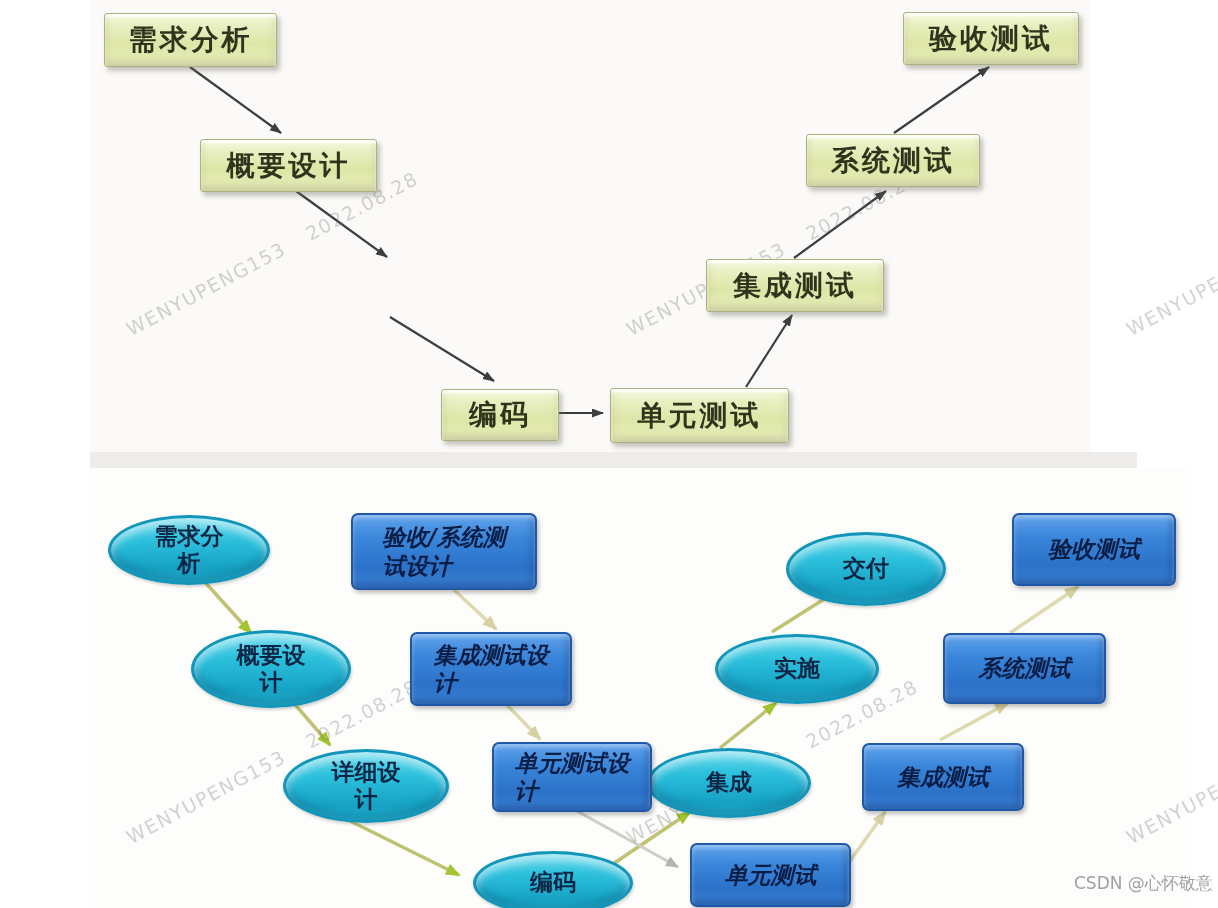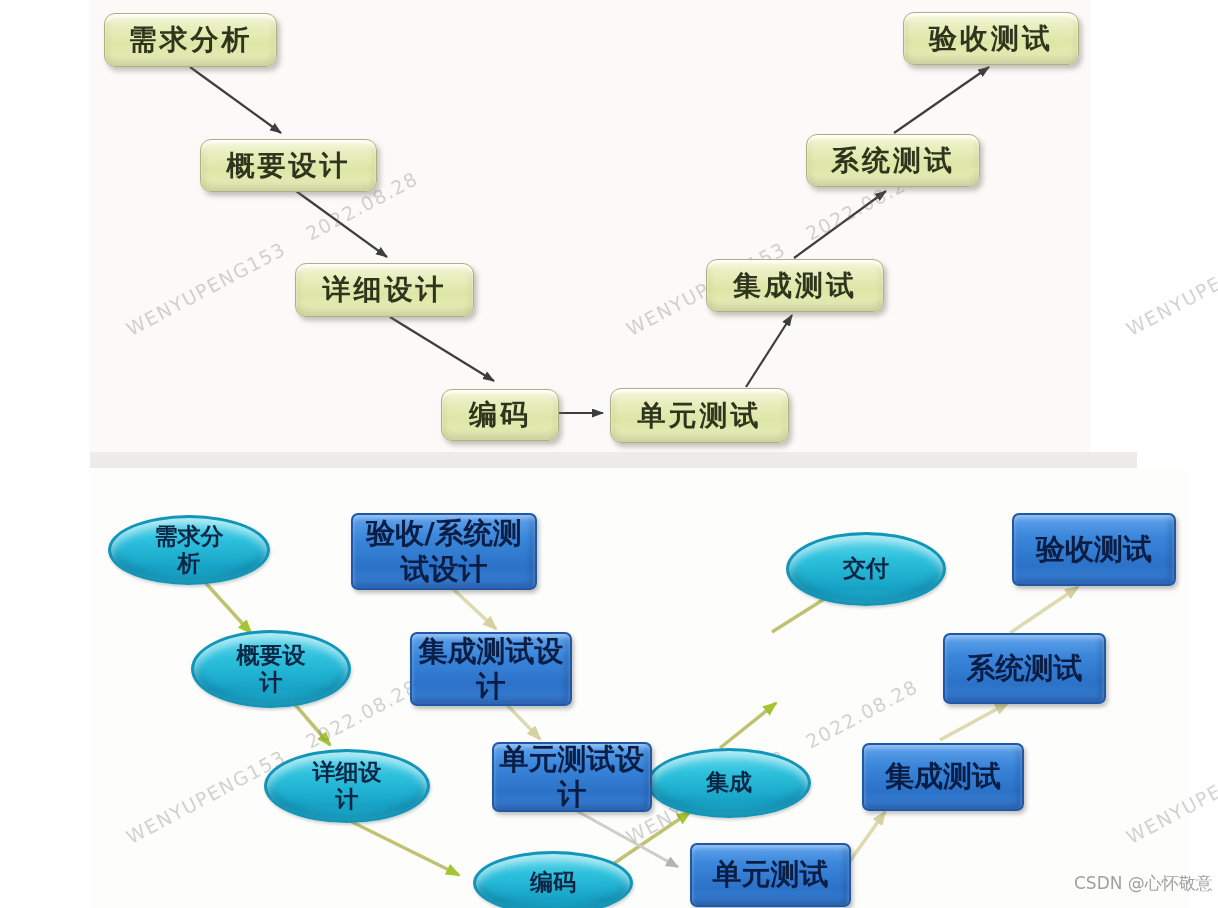--- a/index.html
+++ b/index.html
@@ -9,46 +9,46 @@
   }
   .panel-top{position:absolute;left:90px;top:0;width:1000px;height:452px;background:#fbfaf8;}
   .divider-band{position:absolute;left:90px;top:452px;width:1047px;height:16px;background:#edeceb;}
   .panel-bottom{position:absolute;left:90px;top:468px;width:1100px;height:440px;background:#fdfdfc;}
   #arrow-layer{position:absolute;left:0;top:0;width:1218px;height:908px;pointer-events:none;}
 
   
   .v-node{
     position:absolute;display:flex;align-items:center;justify-content:center;
     background:linear-gradient(180deg,#f7f9e0 0%,#eaf0c4 20%,#dde6a6 58%,#e5ecb6 85%,#f0f3d0 100%);
-    border:1px solid #adb182;border-radius:11px;
+    border:1px solid #adb182;border-radius:3px;
     box-shadow:3px 4px 5px rgba(110,110,95,0.40),
                inset 0 3px 3px rgba(255,255,255,0.9),
                inset 0 -5px 7px rgba(145,150,85,0.38);
     font-weight:bold;font-size:28px;color:#2f351d;letter-spacing:3px;white-space:nowrap;
   }
   
   .w-ellipse{
     position:absolute;display:flex;align-items:center;justify-content:center;text-align:center;
     border-radius:50%;
     background:linear-gradient(180deg,#66d9ec 0%,#2cc0dc 35%,#17a3c6 78%,#20b2d2 100%);
     border:3px solid #1295b8;
     box-shadow:inset 0 6px 9px rgba(255,255,255,0.55),
                inset 0 -6px 9px rgba(8,90,120,0.35),
                1px 2px 3px rgba(0,0,0,0.18);
     font-weight:bold;font-size:23px;color:#0c2545;line-height:1.18;white-space:pre-line;
   }
   
   .w-rect{
-    position:absolute;display:flex;align-items:center;justify-content:center;text-align:center;
+    position:absolute;display:flex;align-items:center;justify-content:center;text-align:left;
     background:linear-gradient(180deg,#61a3ec 0%,#3a86da 32%,#2b72c8 72%,#3a7ed2 100%);
     border:2px solid #2058a8;border-radius:7px;
     box-shadow:2px 3px 4px rgba(0,0,0,0.25),
                inset 0 3px 4px rgba(255,255,255,0.38),
                inset -3px -4px 6px rgba(10,40,100,0.35);
-    font-weight:bold;font-size:29px;color:#0a1d45;line-height:1.22;white-space:pre-line;
+    font-weight:bold;font-size:23px;color:#0a1d45;line-height:1.22;white-space:pre-line;font-style:italic;
   }
   .wm{
     position:absolute;white-space:nowrap;font-size:19px;letter-spacing:1.5px;
     color:rgba(110,110,110,0.30);transform:rotate(-28deg);transform-origin:0 100%;
     font-weight:500;
   }
   .wm .gap{display:inline-block;width:26px;}
   .credit{
     position:absolute;left:1074px;top:872px;font-size:17px;color:#a0a0a0;white-space:nowrap;
   }
@@ -100,34 +100,34 @@
   <div class="wm" style="left:133px;top:318px"><span>WENYUPENG153</span><span class="gap"></span><span>2022.08.28</span></div>
   <div class="wm" style="left:633px;top:318px"><span>WENYUPENG153</span><span class="gap"></span><span>2022.08.28</span></div>
   <div class="wm" style="left:1133px;top:318px"><span>WENYUPENG153</span></div>
   <div class="wm" style="left:133px;top:826px"><span>WENYUPENG153</span><span class="gap"></span><span>2022.08.28</span></div>
   <div class="wm" style="left:633px;top:826px"><span>WENYUPENG153</span><span class="gap"></span><span>2022.08.28</span></div>
   <div class="wm" style="left:1133px;top:826px"><span>WENYUPENG153</span></div>
 
   <div class="credit">CSDN @心怀敬意</div>
 <div class="v-node" style="left: 104px; top: 13px; width: 171px; height: 52px;">需求分析</div>
     <div class="v-node" style="left: 200px; top: 139px; width: 175px; height: 51px;">概要设计</div>
-    <div class="v-node" style="left: 295px; top: 263px; width: 177px; height: 52px;">详细设计</div>
     <div class="v-node" style="left: 441px; top: 389px; width: 116px; height: 50px;">编码</div>
     <div class="v-node" style="left: 610px; top: 388px; width: 177px; height: 53px;">单元测试</div>
     <div class="v-node" style="left: 706px; top: 259px; width: 176px; height: 51px;">集成测试</div>
     <div class="v-node" style="left: 806px; top: 134px; width: 172px; height: 51px;">系统测试</div>
     <div class="v-node" style="left: 903px; top: 12px; width: 174px; height: 51px;">验收测试</div>
     <div class="w-ellipse" style="left: 108px; top: 515px; width: 156px; height: 64px;">需求分
 析</div>
     <div class="w-ellipse" style="left: 191px; top: 630px; width: 154px; height: 72px;">概要设
 计</div>
-    <div class="w-ellipse" style="left: 264px; top: 749px; width: 160px; height: 68px;">详细设
+    <div class="w-ellipse" style="left: 283px; top: 749px; width: 160px; height: 68px;">详细设
 计</div>
     <div class="w-ellipse" style="left: 473px; top: 851px; width: 154px; height: 58px;">编码</div>
     <div class="w-ellipse" style="left: 647px; top: 748px; width: 158px; height: 64px;">集成</div>
+    <div class="w-ellipse" style="left: 715px; top: 634px; width: 158px; height: 64px;">实施</div>
     <div class="w-ellipse" style="left: 786px; top: 532px; width: 154px; height: 68px;">交付</div>
     <div class="w-rect" style="left: 351px; top: 513px; width: 182px; height: 73px;">验收/系统测
 试设计</div>
     <div class="w-rect" style="left: 410px; top: 632px; width: 158px; height: 70px;">集成测试设
 计</div>
     <div class="w-rect" style="left: 467px; top: 742px; width: 156px; height: 66px; margin-left: 25px;">单元测试设
 计</div>
     <div class="w-rect" style="left: 690px; top: 843px; width: 157px; height: 60px;">单元测试</div>
     <div class="w-rect" style="left: 862px; top: 743px; width: 158px; height: 64px;">集成测试</div>
     <div class="w-rect" style="left: 943px; top: 633px; width: 159px; height: 67px;">系统测试</div>

